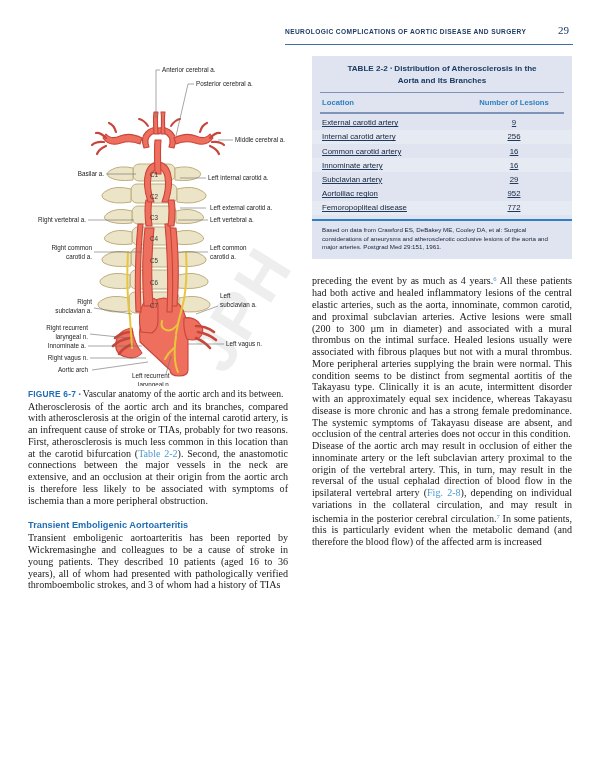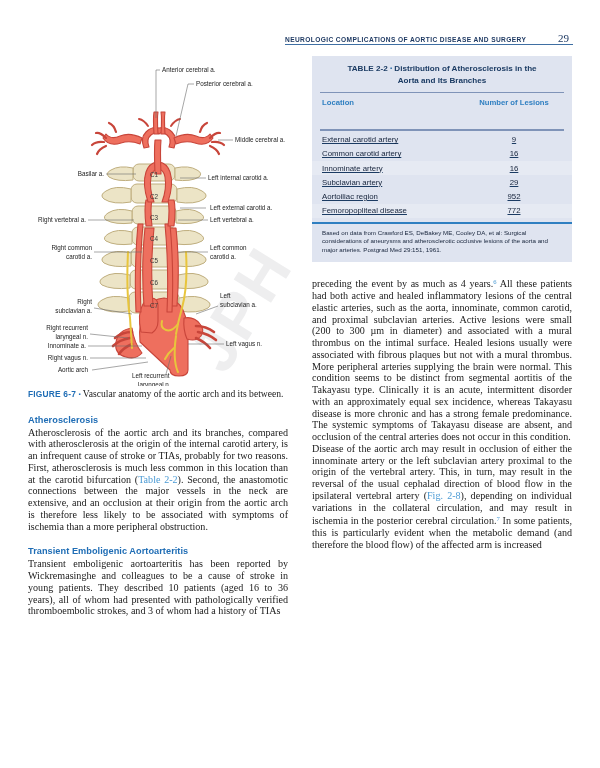--- a/index.html
+++ b/index.html
@@ -8,21 +8,21 @@
     background:#ffffff;
     font-family:"Liberation Serif", serif;
     color:#1a1a1a;
     position:relative;
     overflow:hidden;
   }
   .page{position:absolute;inset:0;}
 
   
   .runhead{
-    position:absolute; left:285px; top:32px; width:288px;
+    position:absolute; left:285px; top:24px; width:288px;
     display:flex; align-items:baseline; justify-content:space-between;
   }
   .runhead-title{
     font-family:"Liberation Sans", sans-serif;
     font-size:7.1px; letter-spacing:.42px;
     color:#1f3a63; font-weight:600;
     transform:scaleX(.93); transform-origin:left center;
     white-space:nowrap;
   }
   .runhead-page{
@@ -87,21 +87,21 @@
   .tbl-title{
     text-align:center;
     font-size:8.1px; font-weight:700; color:#1b3b63;
     line-height:11.5px;
     padding:7px 16px 6px 16px;
   }
   .tbl-title .sq{color:#2f6fa8;font-size:6px;vertical-align:1px;}
   .tbl-rule{height:1.3px;background:#7f93b8;margin:0 8px;}
   .tbl-rule.thick{height:2.2px;background:#2f7fc1;margin:0;}
   .tbl-head{
-    display:flex; padding:5px 10px 22px 10px;
+    display:flex; padding:5px 10px 5px 10px;
     font-size:7.7px; font-weight:700; color:#2f7fc1;
   }
   .tbl-head .c1{flex:1;}
   .tbl-head .c2{width:96px;text-align:center;}
   .tbl-body{padding:2px 0 4px 0;text-decoration:underline;}
   .trow{
     display:flex; align-items:center;
     padding:2.6px 10px; font-size:7.8px; color:#14223a;
   }
   .trow .c1{flex:1;}
@@ -315,21 +315,20 @@
         <path class="lead" d="M64 314 L120 306"></path>
       </svg>
     </div>
 
     <div class="fig-caption">
       <span class="fignum">FIGURE 6-7</span>
       <span class="sq">▪</span>
       <span>Vascular anatomy of the aortic arch and its between.</span>
     </div>
 
-    <h2 class="sect">Atherosclerosis</h2>
     <p class="body"><span>Atherosclerosis of the aortic arch and its branches, compared with atherosclerosis at the origin of the internal carotid artery, is an infrequent cause of stroke or TIAs, probably for two reasons. First, atherosclerosis is much less common in this location than at the carotid bifurcation (</span><span class="xref">Table 2-2</span><span>). Second, the anastomotic connections between the major vessels in the neck are extensive, and an occlusion at their origin from the aortic arch is therefore less likely to be associated with symptoms of ischemia than a more peripheral obstruction.</span></p>
 
     <h2 class="sect">Transient Emboligenic Aortoarteritis</h2>
     <p class="body">Transient emboligenic aortoarteritis has been reported by Wickremasinghe and colleagues to be a cause of stroke in young patients. They described 10 patients (aged 16 to 36 years), all of whom had presented with pathologically verified thromboembolic strokes, and 3 of whom had a history of TIAs</p>
   </div>
 
   <div class="col col-right">
 
     <div class="tbl">
       <div class="tbl-title">
@@ -342,20 +341,24 @@
       <div class="tbl-head">
         <span class="c1">Location</span>
         <span class="c2">Number of Lesions</span>
       </div>
       <div class="tbl-rule"></div>
       <div class="tbl-body">
         <div class="trow">
           <span class="c1">External carotid artery</span>
           <span class="c2">9</span>
         </div>
+        <div class="trow alt">
+          <span class="c1">Internal carotid artery</span>
+          <span class="c2">256</span>
+        </div>
         <div class="trow">
           <span class="c1">Common carotid artery</span>
           <span class="c2">16</span>
         </div>
         <div class="trow alt">
           <span class="c1">Innominate artery</span>
           <span class="c2">16</span>
         </div>
         <div class="trow">
           <span class="c1">Subclavian artery</span>

